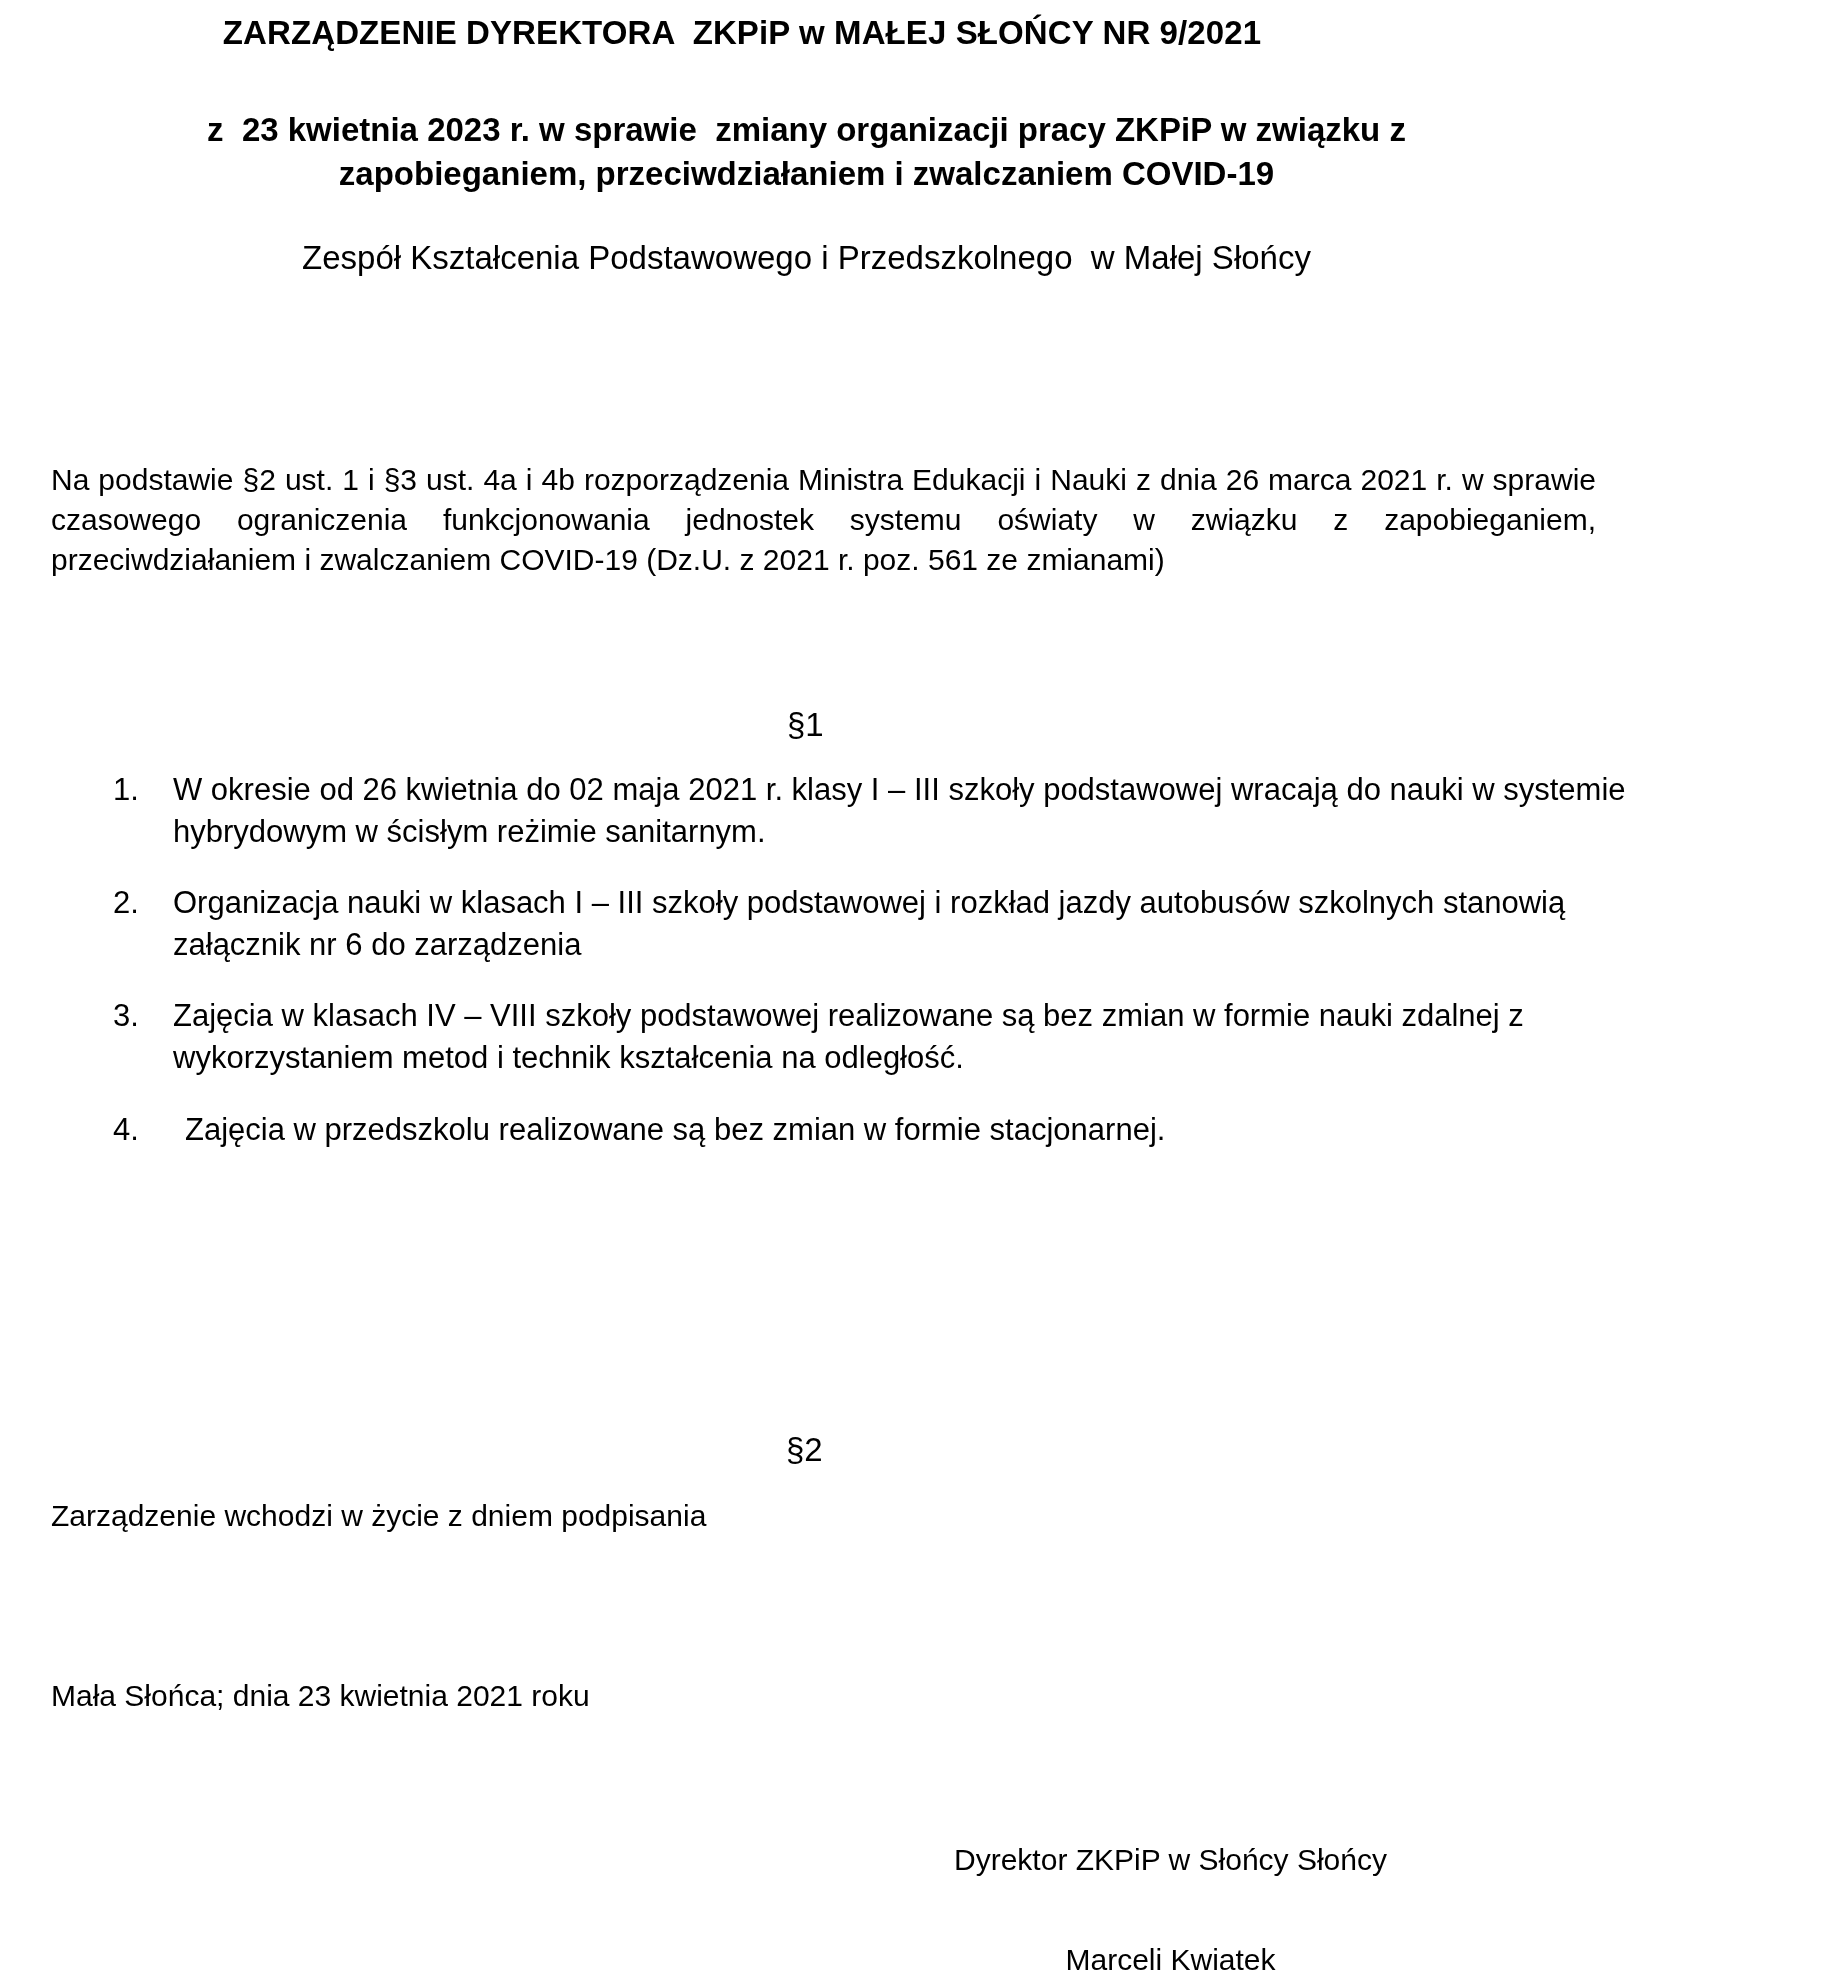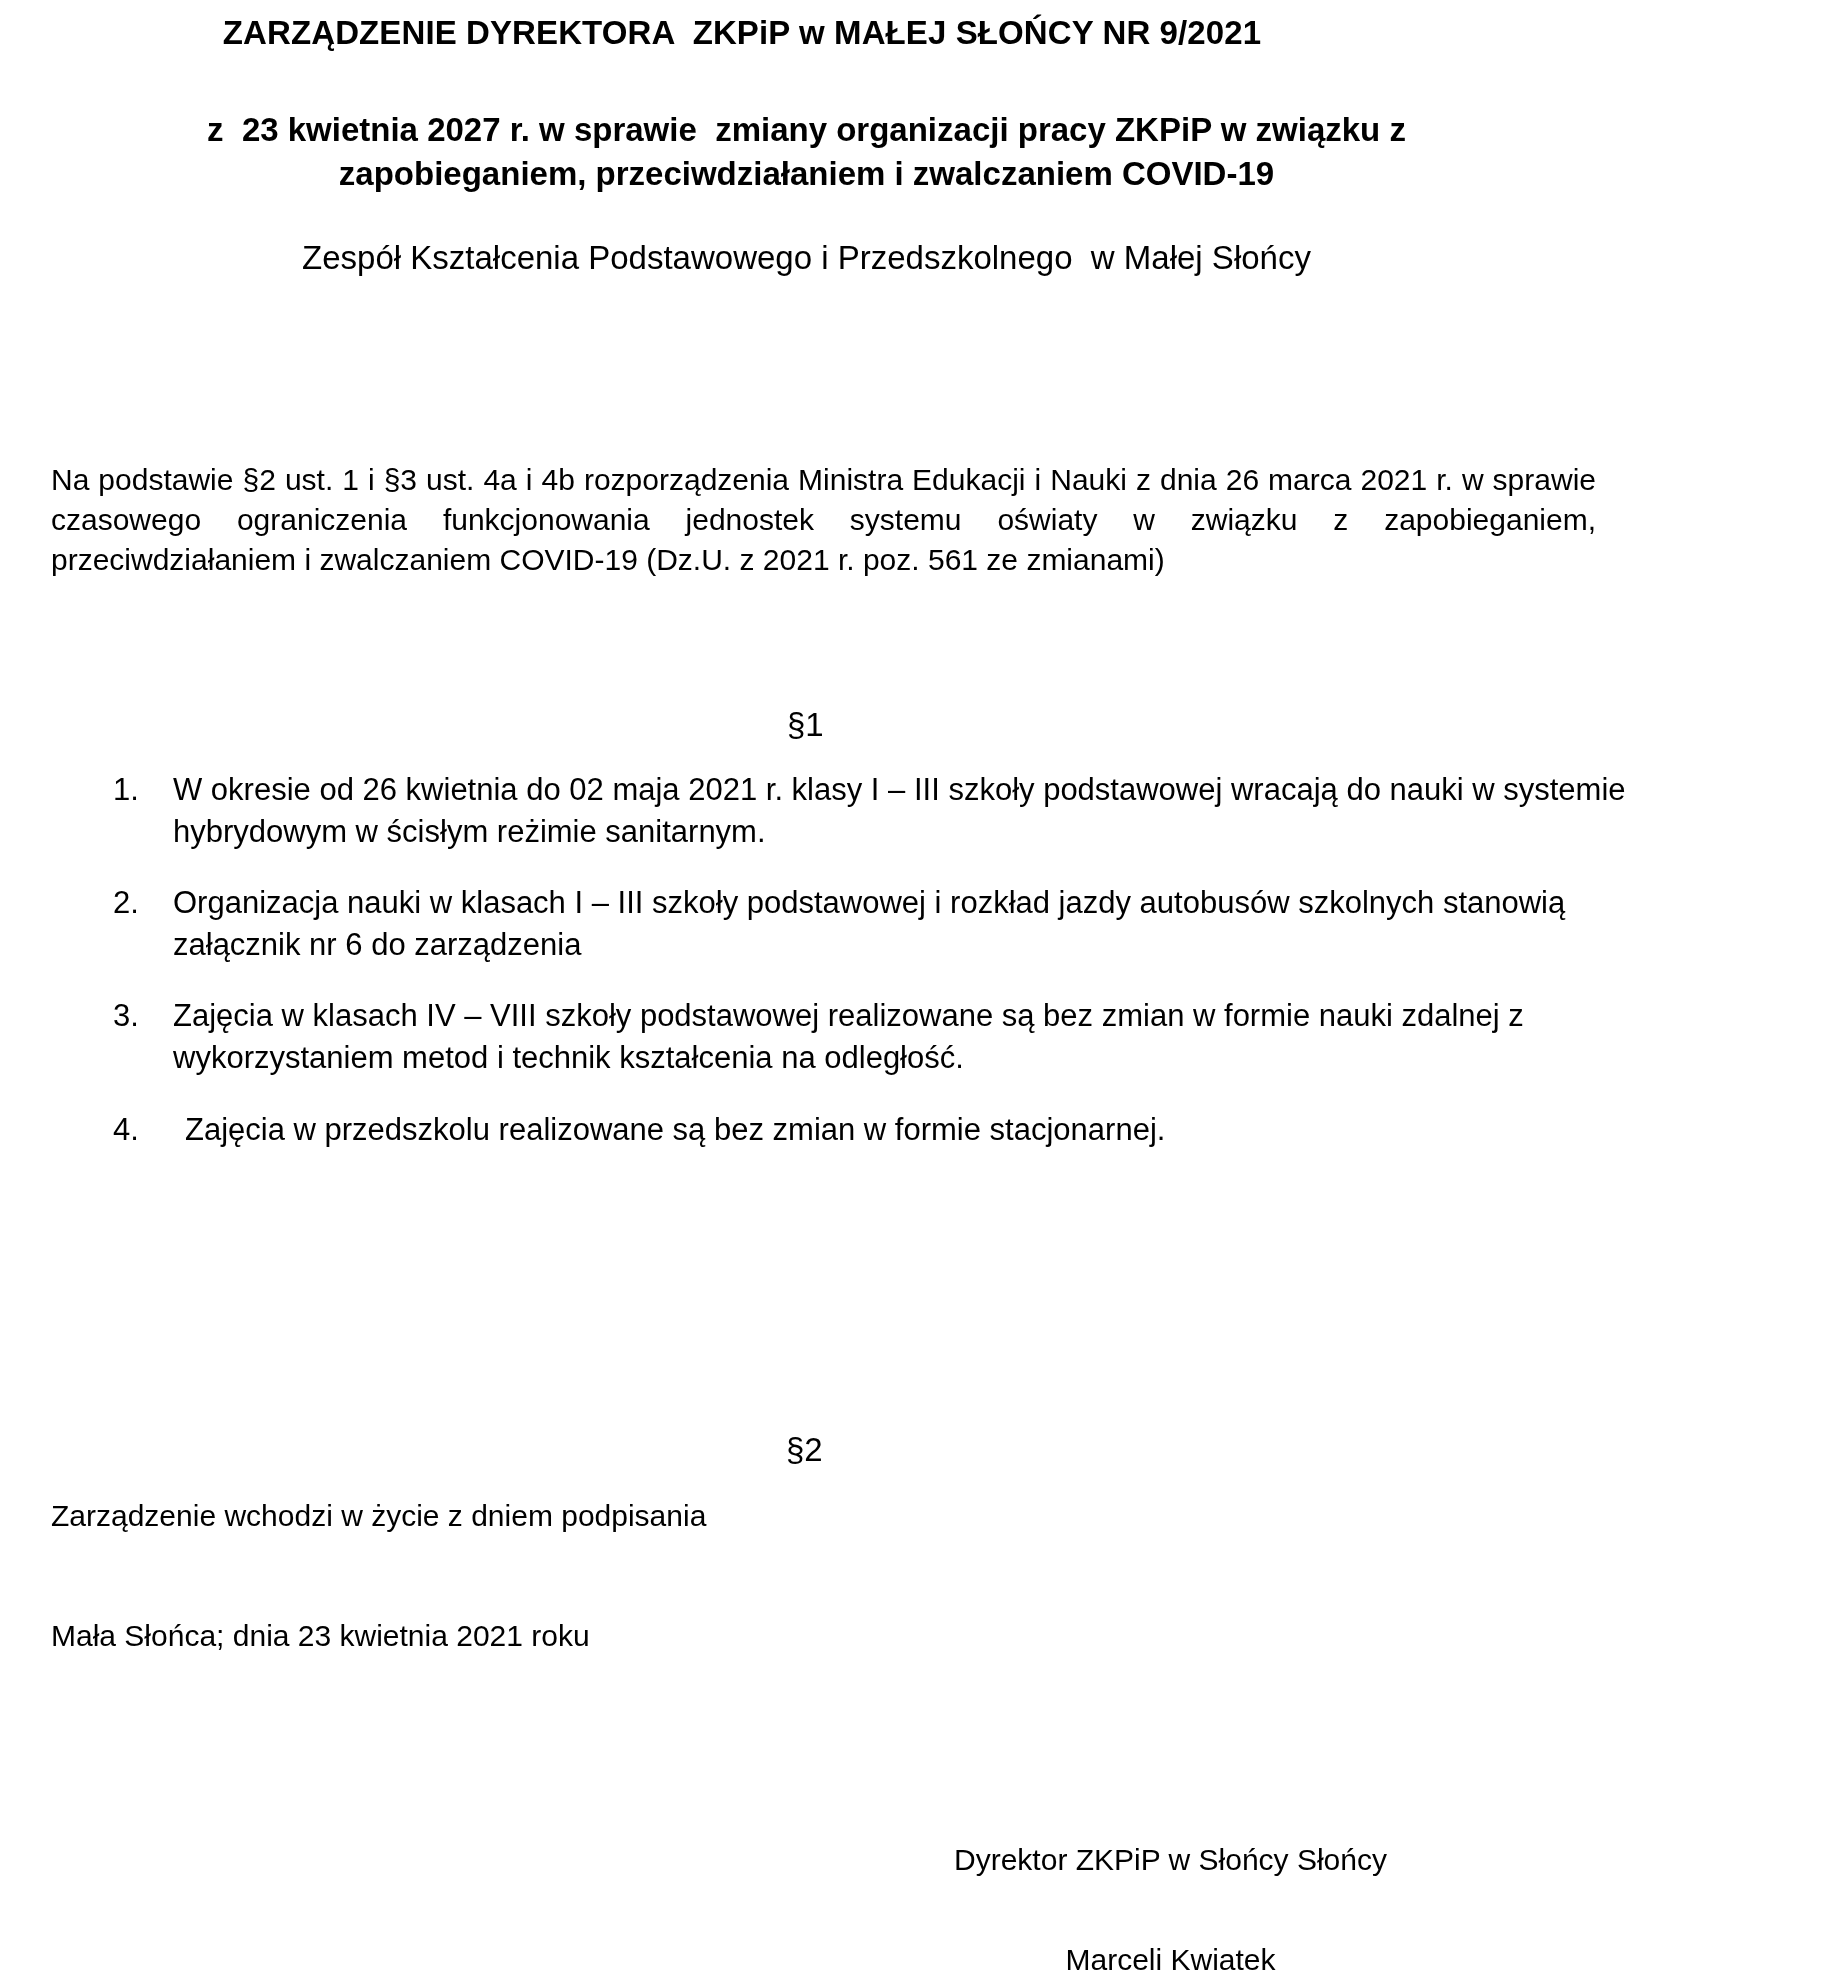--- a/index.html
+++ b/index.html
@@ -120,21 +120,21 @@
 
   
   .closing-line {
     position: absolute;
     left: 51px;
     font-size: 30px;
     line-height: 1.3;
     white-space: pre;
   }
   #closing-effect { top: 1496px; }
-  #closing-place  { top: 1616px; }
+  #closing-place  { top: 1676px; }
 
   
   .signature {
     position: absolute;
     left: 884px;
     top: 1840px;
     width: 573px;
     text-align: center;
     font-size: 30px;
     line-height: 1.3;
@@ -150,21 +150,21 @@
   }
 </style>
 </head>
 <body>
 
 <div class="page">
 
   <div class="doc-title">ZARZĄDZENIE DYREKTORA  ZKPiP w MAŁEJ SŁOŃCY NR 9/2021</div>
 
   <div class="doc-subtitle">
-    <span class="ln">z  23 kwietnia 2027 r. w sprawie  zmiany organizacji pracy ZKPiP w związku z</span>
+    <span class="ln">z  23 kwietnia 2023 r. w sprawie  zmiany organizacji pracy ZKPiP w związku z</span>
     <span class="ln">zapobieganiem, przeciwdziałaniem i zwalczaniem COVID-19</span>
   </div>
 
   <div class="doc-org">Zespół Kształcenia Podstawowego i Przedszkolnego  w Małej Słońcy</div>
 
   <div class="preamble">
     <div>Na podstawie  §2 ust. 1  i §3 ust. 4a i 4b rozporządzenia Ministra Edukacji i Nauki z  dnia 26 marca 2021 r. w sprawie czasowego ograniczenia funkcjonowania jednostek systemu oświaty w związku z zapobieganiem, przeciwdziałaniem i zwalczaniem COVID-19 (Dz.U.   z 2021 r. poz. 561 ze zmianami)</div>
   </div>
 
   <div class="section-mark" id="section-1">§1</div>

